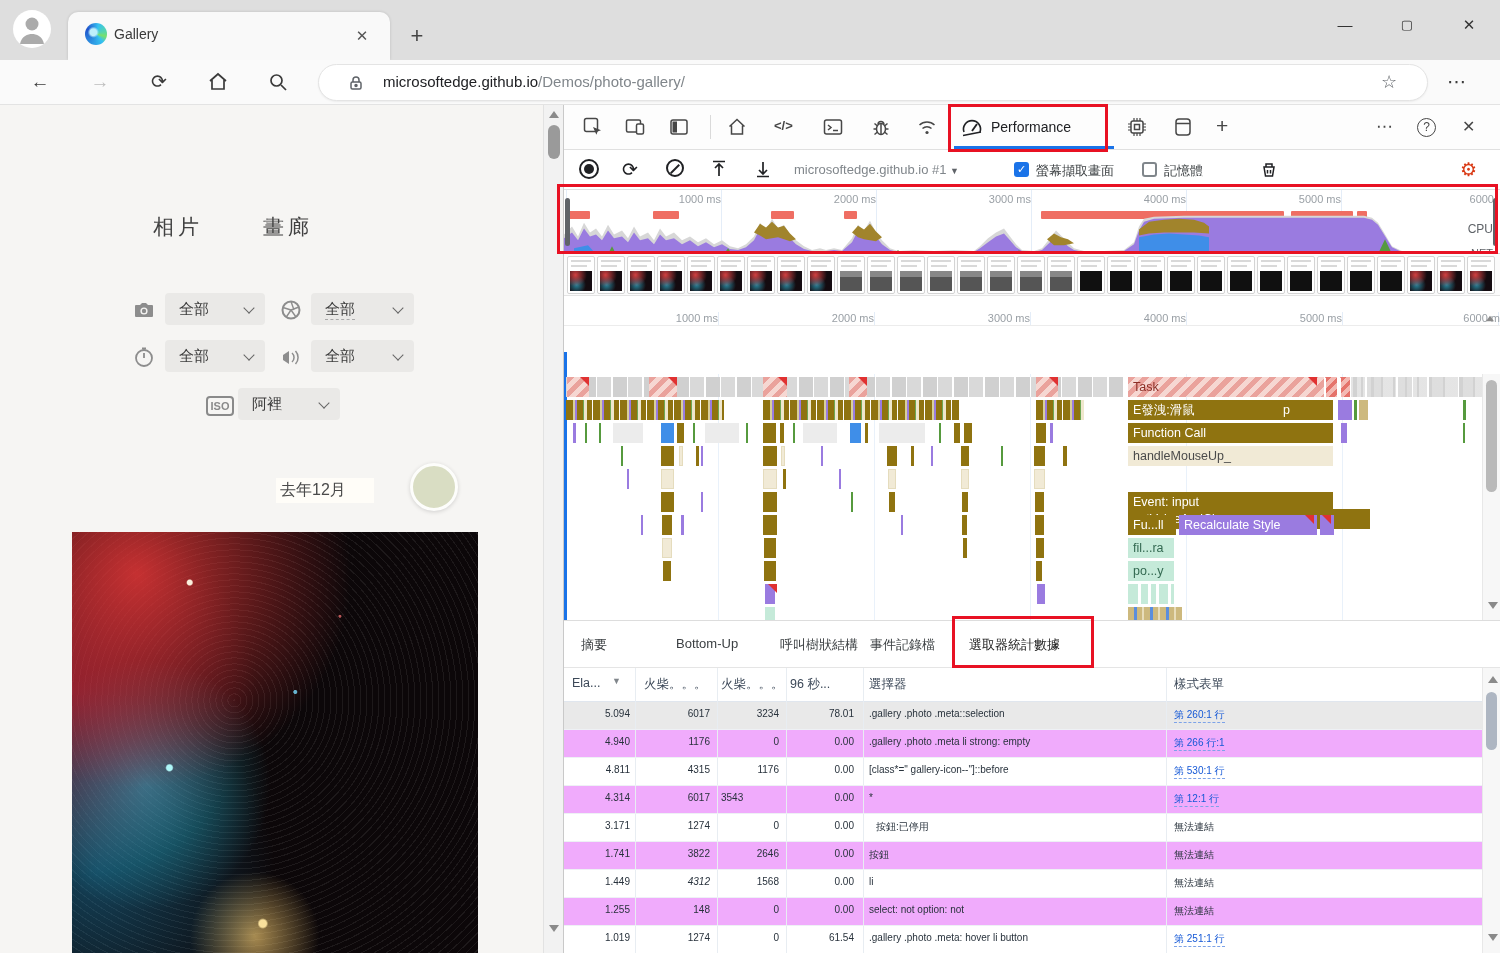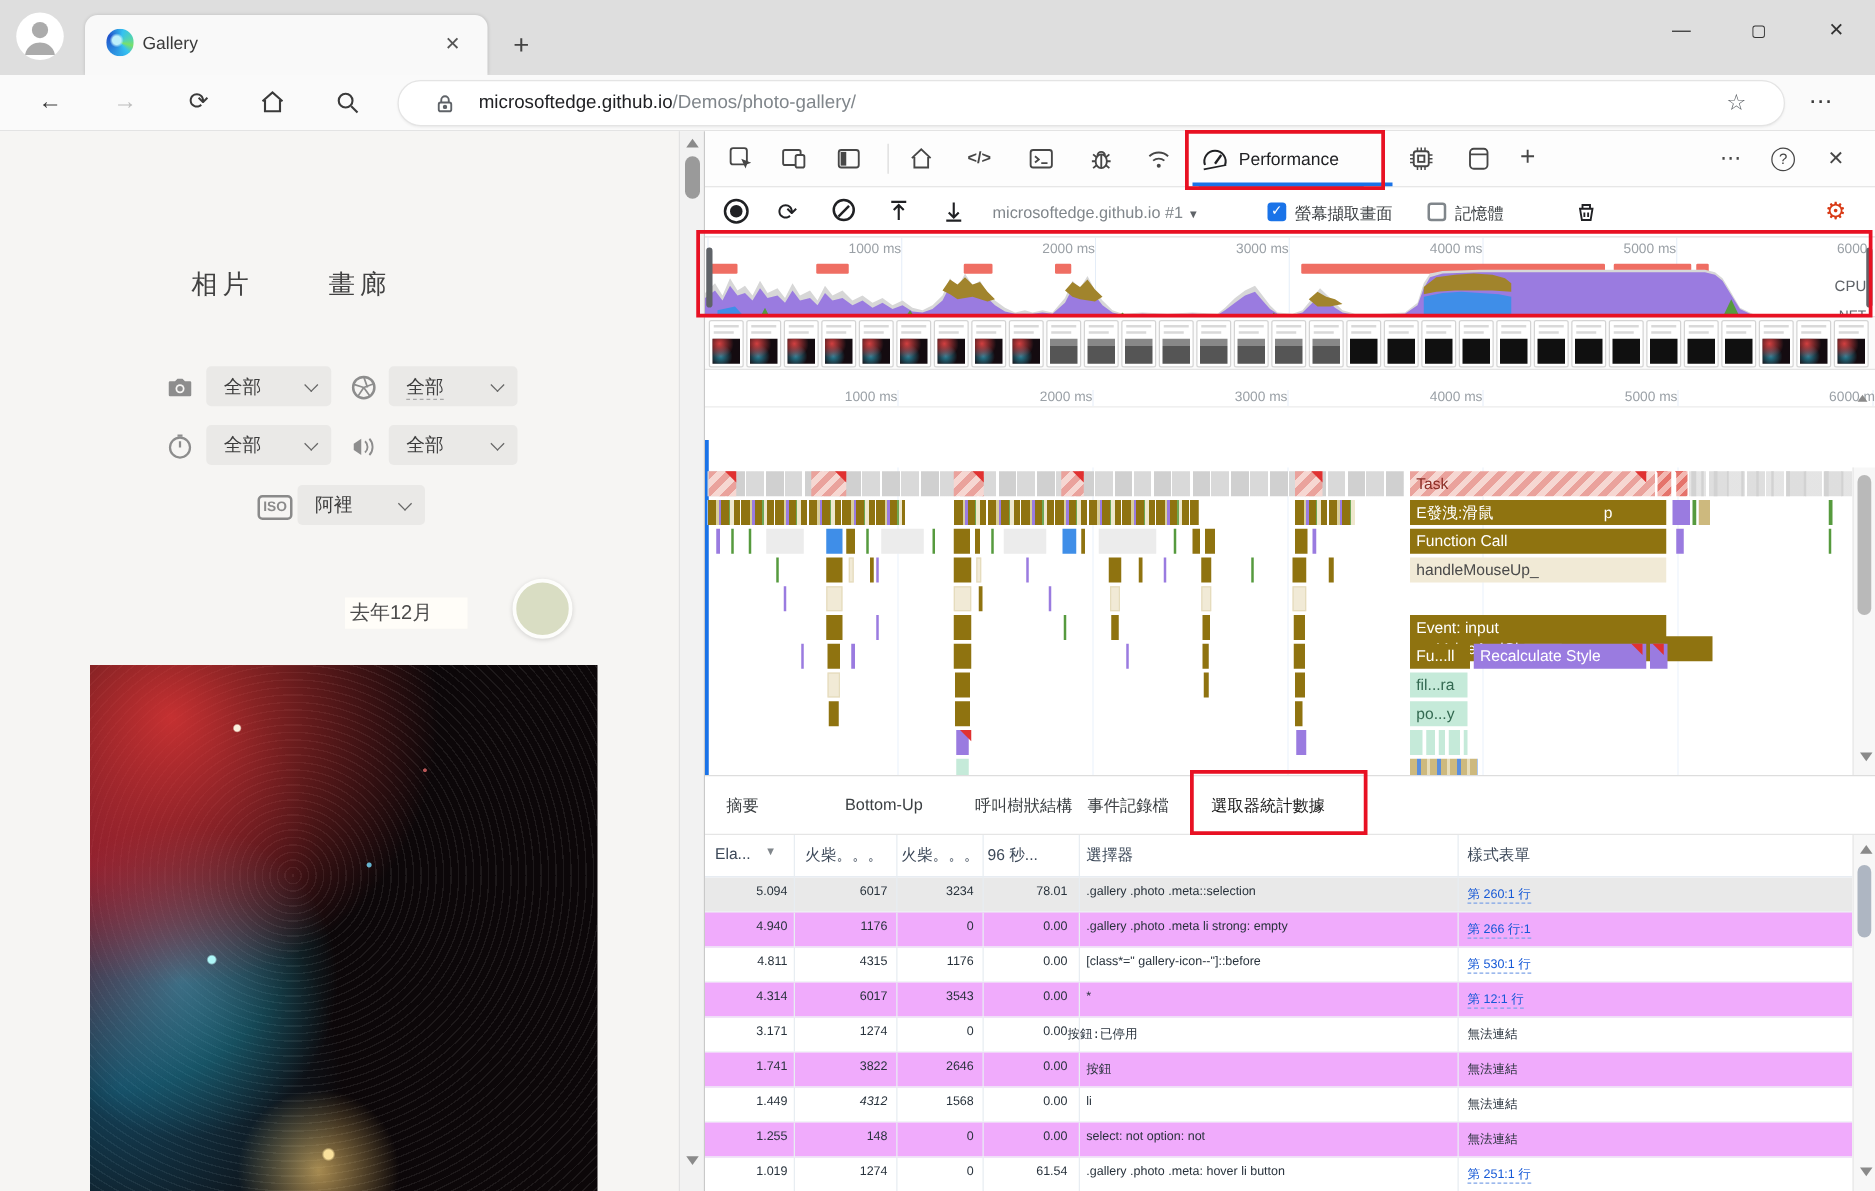--- a/index.html
+++ b/index.html
@@ -779,37 +779,37 @@
         <div class="colline" style="left: 71px; height: 28px;"></div>
         <div class="colline" style="left: 153px; height: 28px;"></div>
         <div class="colline" style="left: 222px; height: 28px;"></div>
         <div class="colline" style="left: 299px; height: 28px;"></div>
         <div class="colline" style="left: 602px; height: 28px;"></div>
         <div style="position: absolute; left: 0px; bottom: 0px; width: 918px; height: 1px; background: rgb(238, 241, 245);"></div>
       </div>
       <div class="trow alt" style="position: absolute; top: 84px;">
         <div class="tc" style="left: 8px; width: 58px; text-align: right;">4.314</div>
         <div class="tc" style="left: 80px; width: 66px; text-align: right;">6017</div>
-        <div class="tc" style="left: 157px; width: 58px; text-align: right;">3543</div>
+        <div class="tc" style="left: 157px; width: 58px; text-align: left;">3543</div>
         <div class="tc" style="left: 226px; width: 64px; text-align: right;">0.00</div>
         <div class="tc" style="left: 305px; width: 290px;">*</div>
         <div class="tc lnk" style="left: 610px;">第 12:1 行</div>
         <div class="colline" style="left: 71px; height: 28px;"></div>
         <div class="colline" style="left: 153px; height: 28px;"></div>
         <div class="colline" style="left: 222px; height: 28px;"></div>
         <div class="colline" style="left: 299px; height: 28px;"></div>
         <div class="colline" style="left: 602px; height: 28px;"></div>
         <div style="position: absolute; left: 0px; bottom: 0px; width: 918px; height: 1px; background: rgb(238, 241, 245);"></div>
       </div>
       <div class="trow" style="position: absolute; top: 112px;">
         <div class="tc" style="left: 8px; width: 58px; text-align: right;">3.171</div>
         <div class="tc" style="left: 80px; width: 66px; text-align: right;">1274</div>
         <div class="tc" style="left: 157px; width: 58px; text-align: right;">0</div>
         <div class="tc" style="left: 226px; width: 64px; text-align: right;">0.00</div>
-        <div class="tc" style="left: 290px; width: 290px; font-family: Liberation Mono, monospace;">按鈕:已停用</div>
+        <div class="tc" style="left: 312px; width: 290px;">按鈕:已停用</div>
         <div class="tc" style="left: 610px;">無法連結</div>
         <div class="colline" style="left: 71px; height: 28px;"></div>
         <div class="colline" style="left: 153px; height: 28px;"></div>
         <div class="colline" style="left: 222px; height: 28px;"></div>
         <div class="colline" style="left: 299px; height: 28px;"></div>
         <div class="colline" style="left: 602px; height: 28px;"></div>
         <div style="position: absolute; left: 0px; bottom: 0px; width: 918px; height: 1px; background: rgb(238, 241, 245);"></div>
       </div>
       <div class="trow alt" style="position: absolute; top: 140px;">
         <div class="tc" style="left: 8px; width: 58px; text-align: right;">1.741</div>

